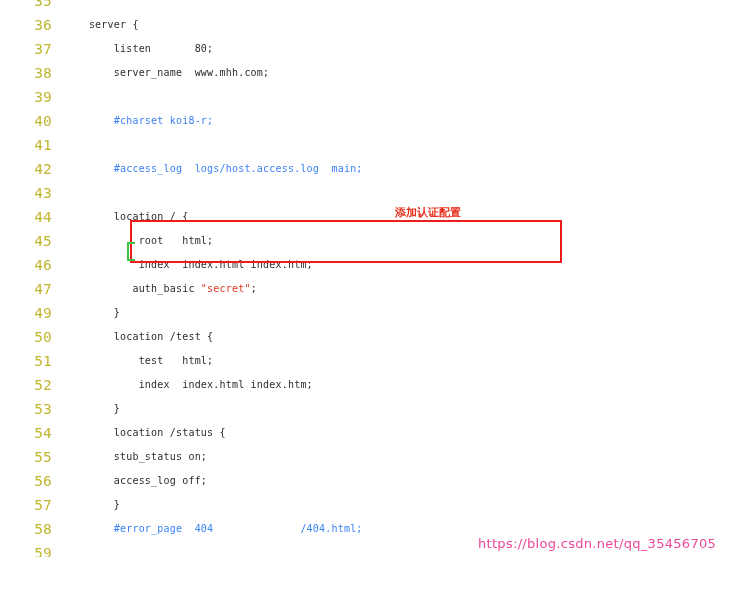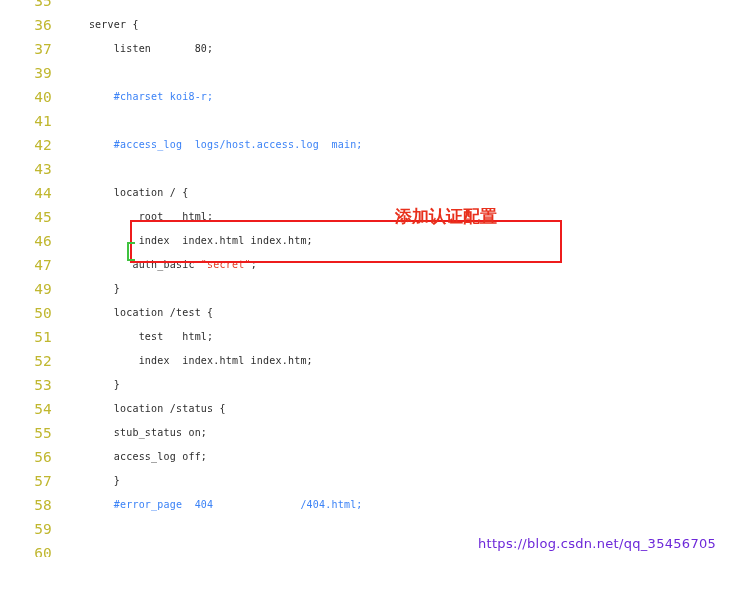--- a/index.html
+++ b/index.html
@@ -86,47 +86,48 @@
     box-sizing: border-box;
     pointer-events: none;
   }
 
   
   #annotation {
     position: absolute;
     left: 395px;
     top: 205px;
     font-family: Liberation Sans, sans-serif;
-    font-size: 17px;
+    font-size: 11px;
     font-weight: bold;
     color: #e8301c;
     white-space: nowrap;
   }
 
   
   #watermark {
     position: absolute;
     left: 478px;
     top: 536px;
     font-family: "DejaVu Sans", "Liberation Sans", sans-serif;
     font-size: 13px;
-    color: #6d28d9;
+    color: #ec4899;
     white-space: nowrap;
     letter-spacing: 0.3px;
   }
 </style>
 </head>
 <body>
 
 <div id="editor">
 
   <div class="code-area" id="code-area">
       <div class="code-line"><span class="gutter">35</span><span class="code-text"></span></div>
       <div class="code-line"><span class="gutter">36</span><span class="code-text"><span class="tok-plain">    server {</span></span></div>
       <div class="code-line"><span class="gutter">37</span><span class="code-text"><span class="tok-plain">        listen       80;</span></span></div>
+      <div class="code-line"><span class="gutter">38</span><span class="code-text"><span class="tok-plain">        server_name  www.mhh.com;</span></span></div>
       <div class="code-line"><span class="gutter">39</span><span class="code-text"></span></div>
       <div class="code-line"><span class="gutter">40</span><span class="code-text"><span class="tok-comment">        #charset koi8-r;</span></span></div>
       <div class="code-line"><span class="gutter">41</span><span class="code-text"></span></div>
       <div class="code-line"><span class="gutter">42</span><span class="code-text"><span class="tok-comment">        #access_log  logs/host.access.log  main;</span></span></div>
       <div class="code-line"><span class="gutter">43</span><span class="code-text"></span></div>
       <div class="code-line"><span class="gutter">44</span><span class="code-text"><span class="tok-plain">        location / {</span></span></div>
       <div class="code-line"><span class="gutter">45</span><span class="code-text"><span class="tok-plain">            root   html;</span></span></div>
       <div class="code-line"><span class="gutter">46</span><span class="code-text"><span class="tok-plain">            index  index.html index.htm;</span></span></div>
       <div class="code-line"><span class="gutter">47</span><span class="code-text"><span class="tok-plain">           auth_basic </span><span class="tok-string">"secret"</span><span class="tok-plain">;</span></span></div>
       <div class="code-line"><span class="gutter">49</span><span class="code-text"><span class="tok-plain">        }</span></span></div>

